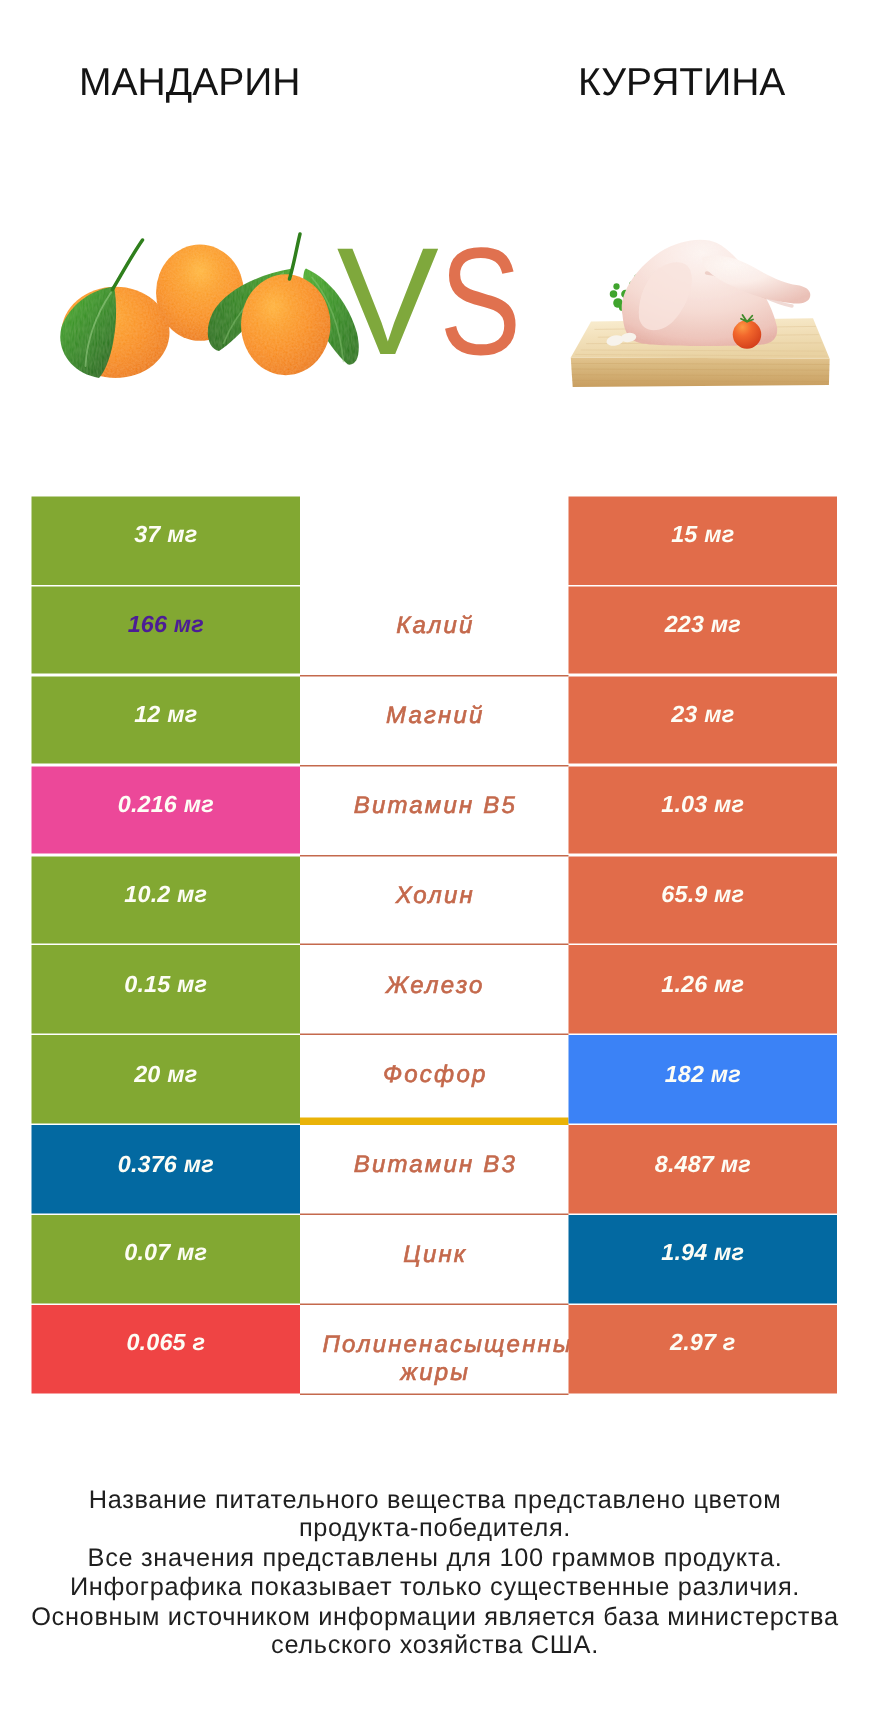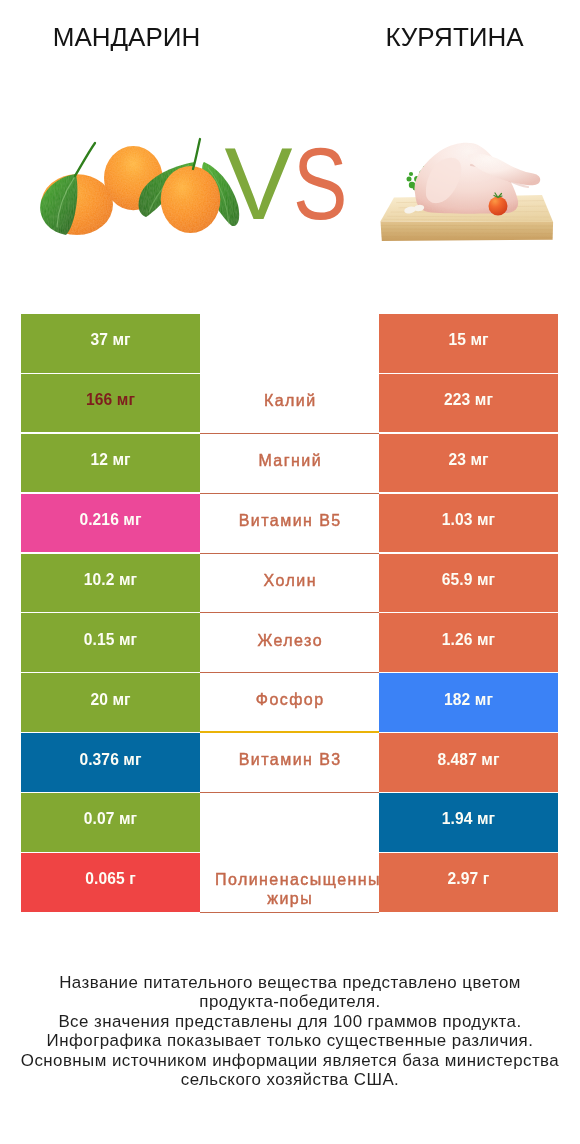--- a/index.html
+++ b/index.html
@@ -1,41 +1,41 @@
 <!DOCTYPE html>
 <html lang="ru"><head>
 <meta charset="utf-8">
 <title>Мандарин vs Курятина</title>
 <style>
   html,body{margin:0;padding:0;}
   body{width:580px;height:1144px;background:#ffffff;
        font-family:"Liberation Sans","DejaVu Sans",sans-serif;overflow:hidden;
        -webkit-font-smoothing:antialiased;}
-  .page{position:relative;width:580px;height:1112px;background:#fff;}
+  .page{position:relative;width:580px;height:1112px;background:#fff;margin-top:17px;}
 
   
   .title{position:absolute;top:23.8px;width:300px;text-align:center;
          font-size:26px;line-height:26px;color:#141414;font-weight:400;
          text-transform:uppercase;}
   .title.left{left:-23.5px;}
   .title.right{left:304.5px;}
 
   
   .hero-left{position:absolute;left:38px;top:133px;width:210px;height:115px;}
   .hero-right{position:absolute;left:378px;top:133px;width:180px;height:115px;}
   .vs{position:absolute;left:224.5px;top:133px;white-space:nowrap;
       font-size:102px;line-height:102px;font-weight:400;}
   .vs .v{color:#7fa83c;display:inline-block;}
   .vs .s{color:#e0714f;display:inline-block;transform:scaleX(0.8);transform-origin:left center;}
 
   
   .table{position:absolute;left:21px;top:314px;width:537px;}
   .row{position:relative;height:59.9px;}
   .cell{position:absolute;top:0;box-sizing:border-box;
-        display:flex;align-items:center;justify-content:center;}
+        display:flex;align-items:center;justify-content:center;font-style:italic;}
   .cell.side{width:179px;height:58.6px;color:#fdfdf5;z-index:2;padding-bottom:6px;}
   .cell.left{left:0;}
   .cell.right{left:358px;}
   .cell.mid{left:179px;width:179px;height:59.9px;z-index:1;padding:17.1px 13.5px 0;
             display:block;}
   .val{font-size:15.6px;font-weight:700;white-space:nowrap;letter-spacing:0.1px;line-height:16px;}
   .val .unit{font-weight:700;}
   .name{display:block;font-size:16px;font-weight:400;text-align:center;line-height:19.3px;
         letter-spacing:1.45px;padding-left:1.45px;}
 
@@ -206,21 +206,21 @@
         </div>
         <div class="cell side right" style="background:#e16c4a">
           <span class="val" style="color:#fdfdf5">15 <span class="unit">мг</span></span>
         </div>
       </div>
       <div class="row">
         <div class="cell mid" style="border-bottom:1px solid #c4694c">
           <span class="name" style="color:#c4694c;-webkit-text-stroke:0.45px #c4694c">Калий</span>
         </div>
         <div class="cell side left" style="background:#82a832">
-          <span class="val" style="color:#7f1d1d">166 <span class="unit">мг</span></span>
+          <span class="val" style="color:#4c1d95">166 <span class="unit">мг</span></span>
         </div>
         <div class="cell side right" style="background:#e16c4a">
           <span class="val" style="color:#fdfdf5">223 <span class="unit">мг</span></span>
         </div>
       </div>
       <div class="row">
         <div class="cell mid" style="border-bottom:1px solid #c4694c">
           <span class="name" style="color:#c4694c;-webkit-text-stroke:0.45px #c4694c">Магний</span>
         </div>
         <div class="cell side left" style="background:#82a832">
@@ -257,21 +257,21 @@
           <span class="name" style="color:#c4694c;-webkit-text-stroke:0.45px #c4694c">Железо</span>
         </div>
         <div class="cell side left" style="background:#82a832">
           <span class="val" style="color:#fdfdf5">0.15 <span class="unit">мг</span></span>
         </div>
         <div class="cell side right" style="background:#e16c4a">
           <span class="val" style="color:#fdfdf5">1.26 <span class="unit">мг</span></span>
         </div>
       </div>
       <div class="row">
-        <div class="cell mid" style="border-bottom:2px solid #eab308">
+        <div class="cell mid" style="border-bottom:5px solid #eab308">
           <span class="name" style="color:#c4694c;-webkit-text-stroke:0.45px #c4694c">Фосфор</span>
         </div>
         <div class="cell side left" style="background:#82a832">
           <span class="val" style="color:#fdfdf5">20 <span class="unit">мг</span></span>
         </div>
         <div class="cell side right" style="background:#3b82f6">
           <span class="val" style="color:#fdfdf5">182 <span class="unit">мг</span></span>
         </div>
       </div>
       <div class="row">
@@ -279,20 +279,23 @@
           <span class="name" style="color:#c4694c;-webkit-text-stroke:0.45px #c4694c">Витамин B3</span>
         </div>
         <div class="cell side left" style="background:#0369a1">
           <span class="val" style="color:#fdfdf5">0.376 <span class="unit">мг</span></span>
         </div>
         <div class="cell side right" style="background:#e16c4a">
           <span class="val" style="color:#fdfdf5">8.487 <span class="unit">мг</span></span>
         </div>
       </div>
       <div class="row">
+        <div class="cell mid" style="border-bottom:1px solid #c4694c">
+          <span class="name" style="color:#c4694c;-webkit-text-stroke:0.45px #c4694c">Цинк</span>
+        </div>
         <div class="cell side left" style="background:#82a832">
           <span class="val" style="color:#fdfdf5">0.07 <span class="unit">мг</span></span>
         </div>
         <div class="cell side right" style="background:#0369a1">
           <span class="val" style="color:#fdfdf5">1.94 <span class="unit">мг</span></span>
         </div>
       </div>
       <div class="row">
         <div class="cell mid" style="border-bottom:1px solid #c4694c">
           <span class="name" style="color:#c4694c;-webkit-text-stroke:0.45px #c4694c">Полиненасыщенные жиры</span>

